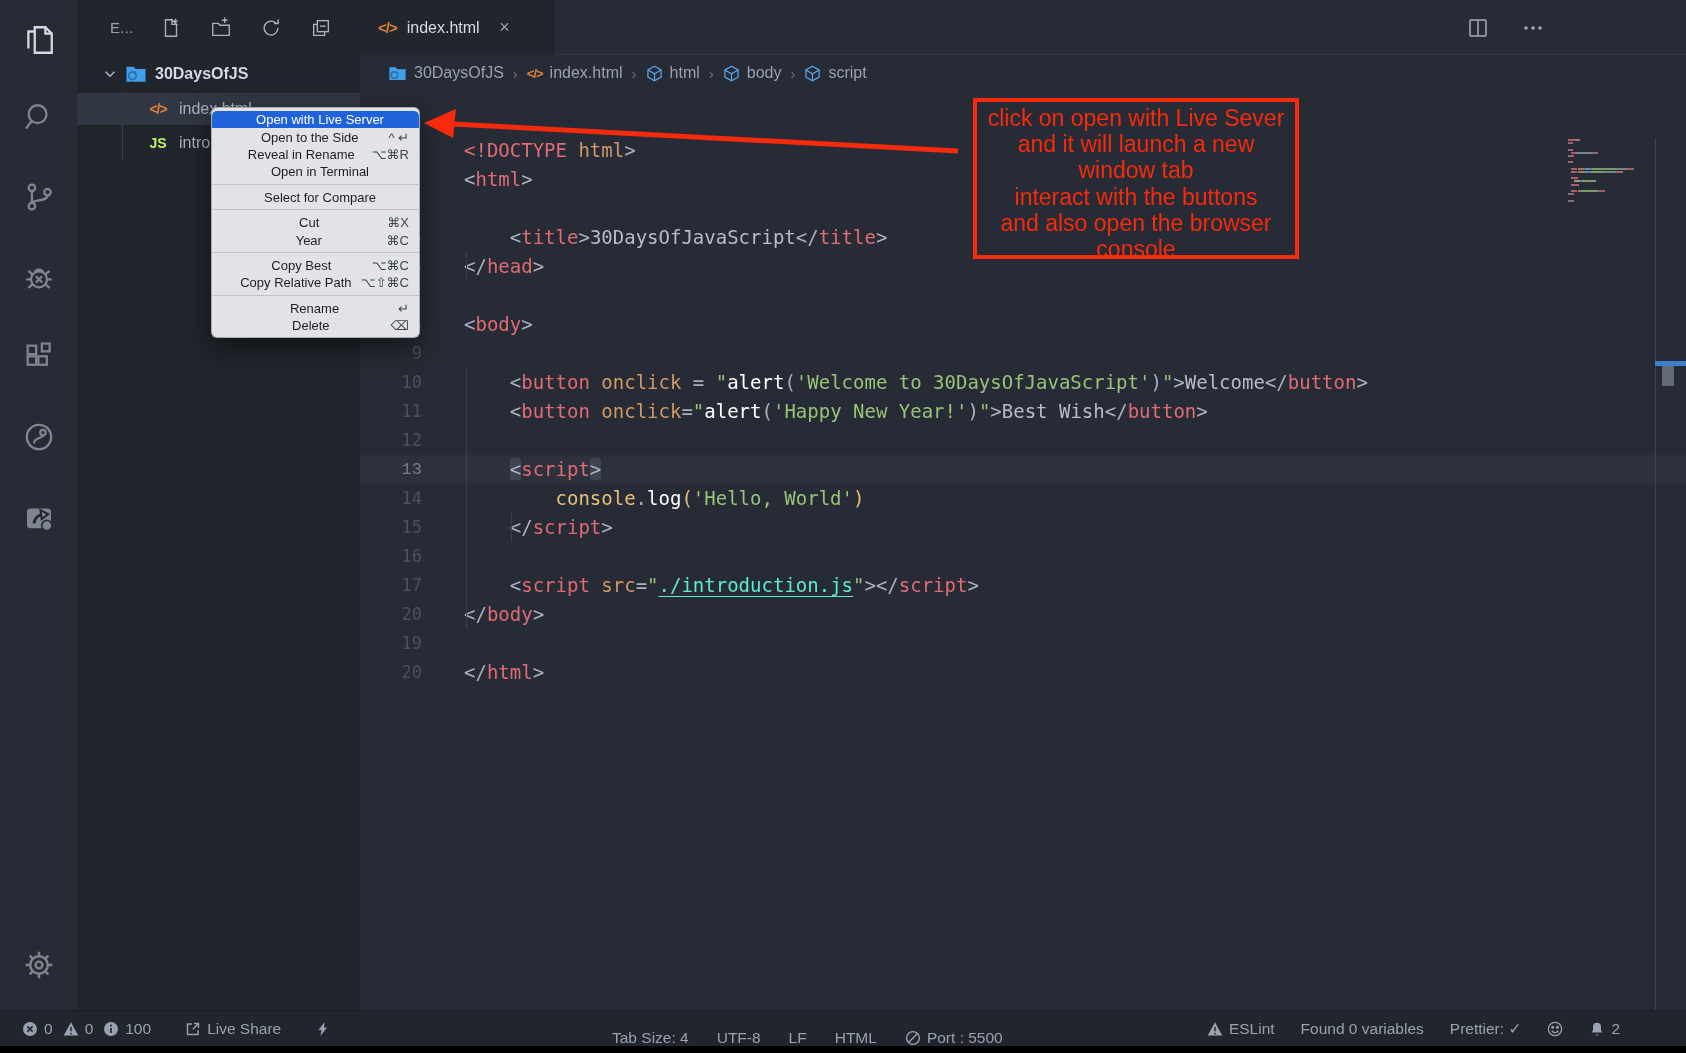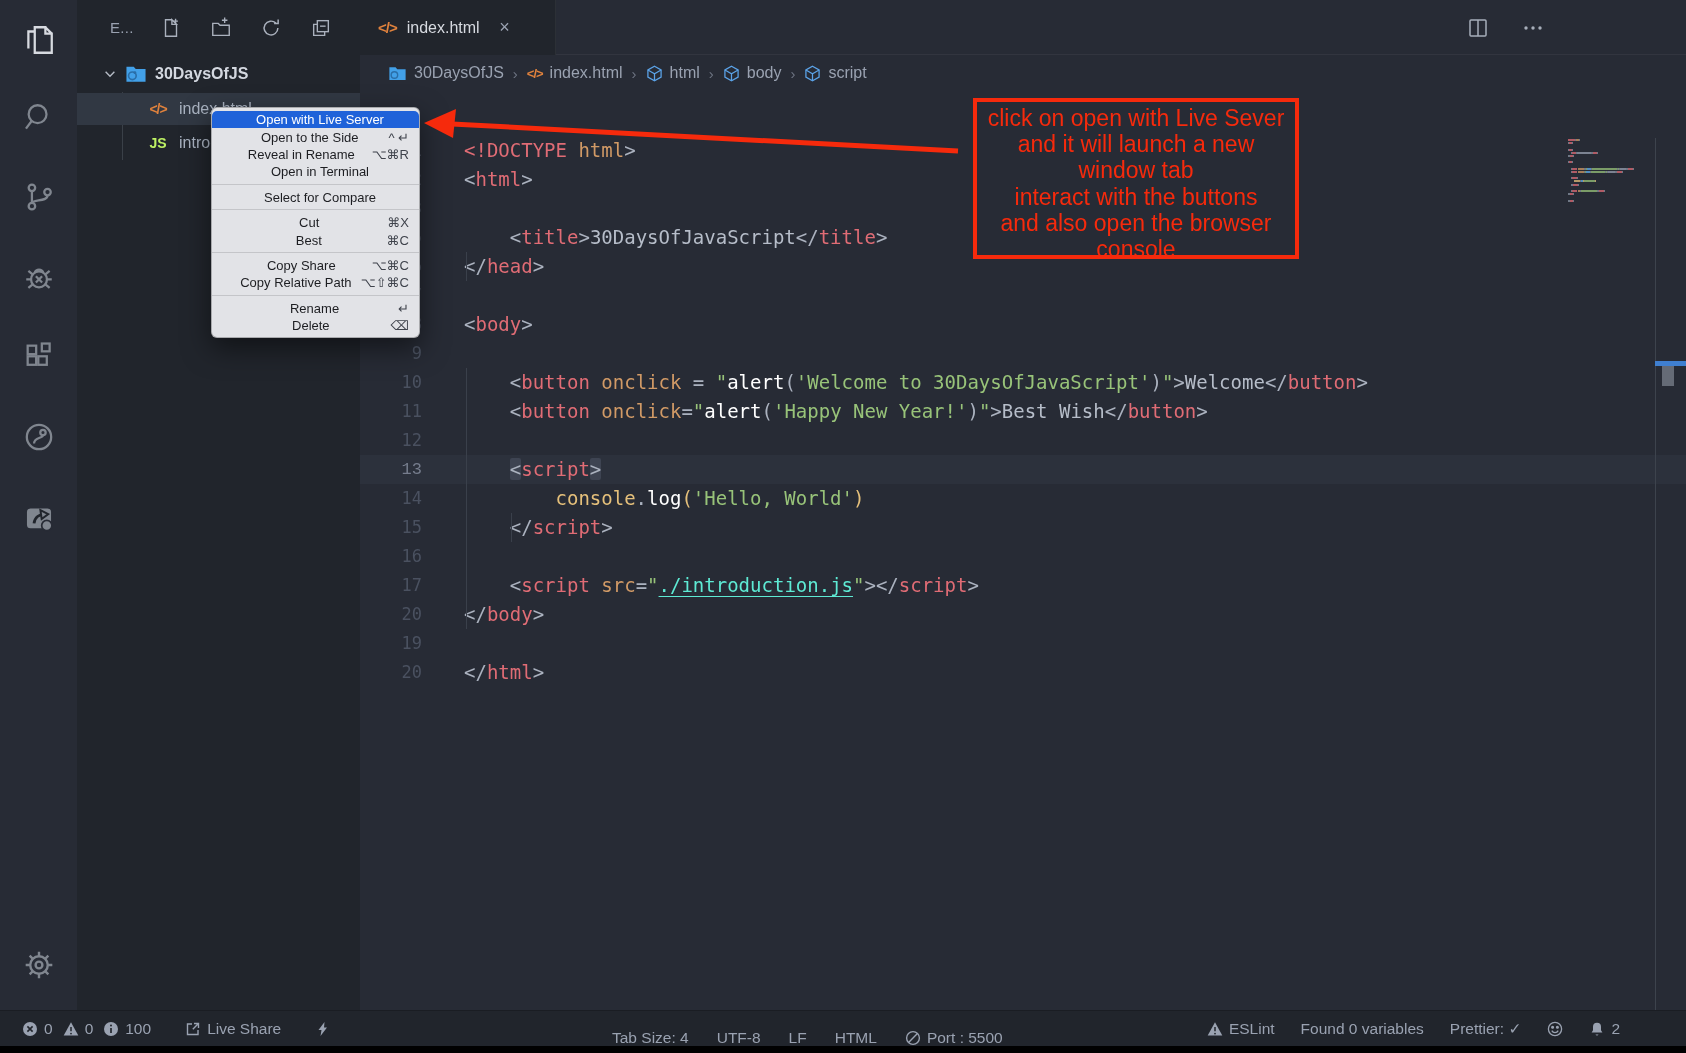--- a/index.html
+++ b/index.html
@@ -468,26 +468,26 @@
       <div class="menu-item">
         <span class="menu-label">Select for Compare</span>
         <span class="menu-shortcut"></span>
       </div>
       <div class="menu-separator"></div>
       <div class="menu-item">
         <span class="menu-label">Cut</span>
         <span class="menu-shortcut">⌘X</span>
       </div>
       <div class="menu-item">
-        <span class="menu-label">Best</span>
+        <span class="menu-label">Year</span>
         <span class="menu-shortcut">⌘C</span>
       </div>
       <div class="menu-separator"></div>
       <div class="menu-item">
-        <span class="menu-label">Copy Share</span>
+        <span class="menu-label">Copy Best</span>
         <span class="menu-shortcut">⌥⌘C</span>
       </div>
       <div class="menu-item">
         <span class="menu-label">Copy Relative Path</span>
         <span class="menu-shortcut">⌥⇧⌘C</span>
       </div>
       <div class="menu-separator"></div>
       <div class="menu-item">
         <span class="menu-label">Rename</span>
         <span class="menu-shortcut">↵</span>

